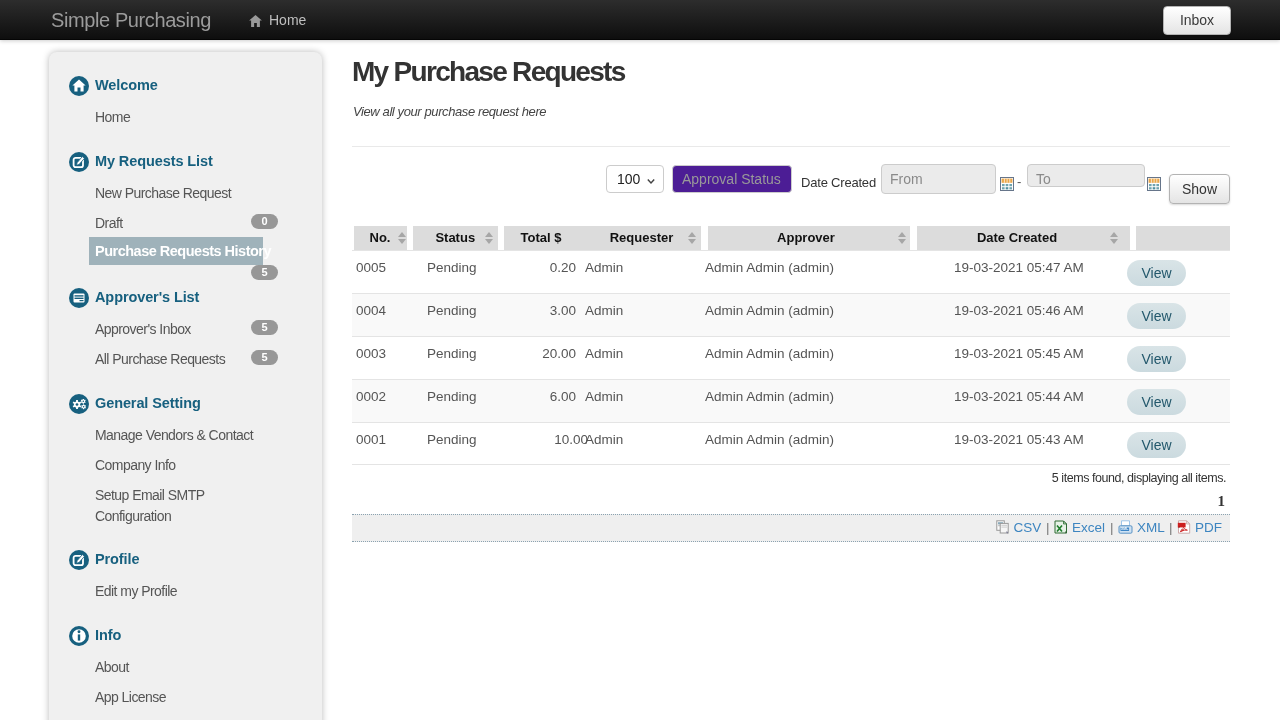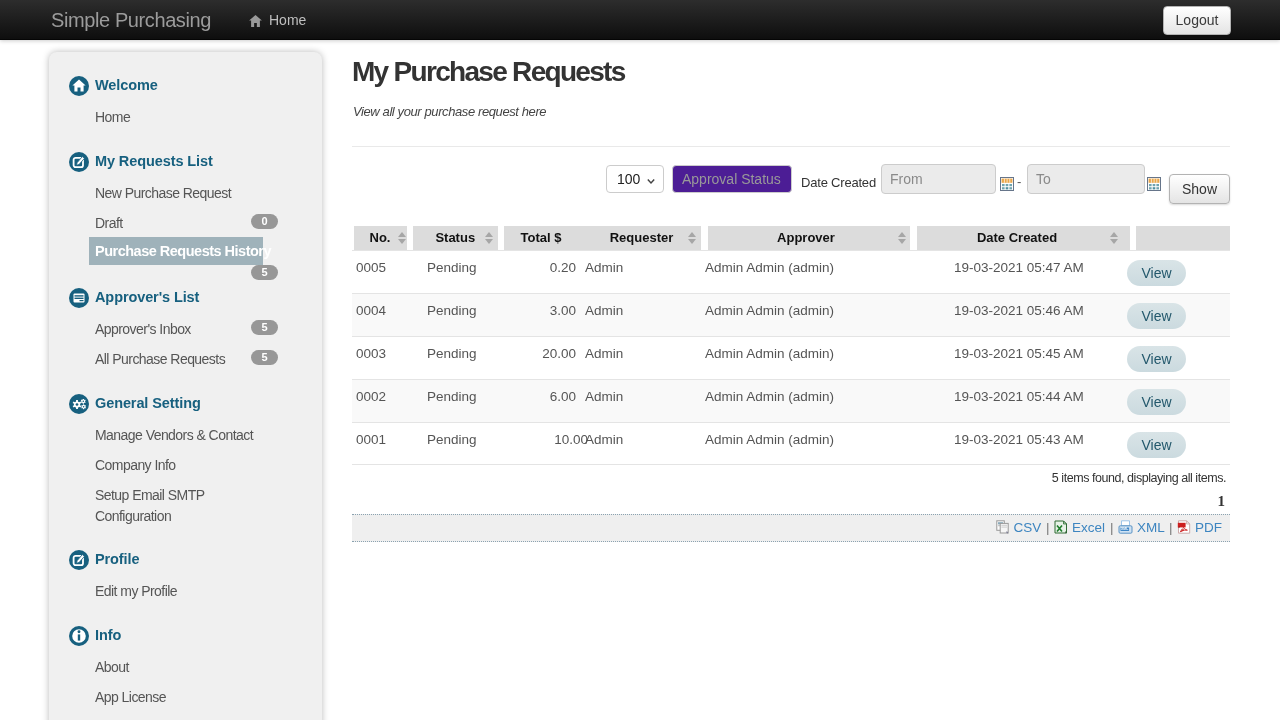--- a/index.html
+++ b/index.html
@@ -30,21 +30,21 @@
 .hr { position:absolute; left:352px; top:146px; width:878px; height:1px; background:#e9e9e9; }
 
 .sel { position:absolute; left:606px; top:165px; width:58px; height:28px; border:1px solid #ccc; border-radius:4px;
   background:#fff; font-size:14px; color:#222; padding-left:10px; line-height:26px; }
 .sel .car { position:absolute; right:8px; top:11px; width:8px; height:8px; }
 .inp { position:absolute; border:1px solid #ccc; border-radius:4px; background:#4c1d95; font-size:14px; color:#999; }
 .appr { left:672px; top:165px; width:120px; height:28px; line-height:26px; padding-left:9px; }
 .dclabel { position:absolute; left:801px; top:175px; font-size:13px; color:#333; letter-spacing:-0.2px; }
 .dis { background:#ebebeb; color:#8a8a8a; }
 .from { left:881px; top:164px; width:115px; height:30px; line-height:28px; padding-left:8px; }
-.to { left:1027px; top:164px; width:118px; height:30px; line-height:28px; padding-left:8px; }
+.to { left:1027px; top:164px; width:118px; height:23px; line-height:28px; padding-left:8px; }
 .cal { position:absolute; width:14px; height:14px; }
 .dash { position:absolute; left:1017px; top:174px; font-size:13px; color:#555; }
 .showbtn { position:absolute; left:1169px; top:174px; width:61px; height:30px;
   background:linear-gradient(#ffffff,#e4e4e4); border:1px solid #b3b3b3; border-radius:4px;
   color:#333; font-size:14px; text-align:center; line-height:28px; box-shadow:0 1px 2px rgba(0,0,0,.15); }
 
 .thead { position:absolute; left:352px; top:226px; width:878px; height:24px; }
 .th { position:absolute; top:0; height:24px; background:#dcdcdc; font-size:13px; font-weight:bold; color:#111;
   text-align:center; line-height:24px; }
 .sort { position:absolute; top:6px; width:8px; height:12px; }
@@ -68,21 +68,21 @@
 .export svg { vertical-align:-2px; }
 </style>
 </head>
 <body>
 
 <div class="navbar">
   <div class="brand">Simple Purchasing</div>
   <div class="navhome"><svg width="13" height="12" viewBox="0 0 16 15">
         <path d="M8 0 L16 7 L13.5 7 L13.5 15 L9.7 15 L9.7 10 L6.3 10 L6.3 15 L2.5 15 L2.5 7 L0 7 Z" fill="#999"></path>
       </svg>Home</div>
-  <div class="logout">Logout</div>
+  <div class="logout">Inbox</div>
 </div>
 
 <div class="sidebar"></div>
 <div id="menu">
 
   <div class="sec" style="top:76px;">
     <svg class="ic" viewBox="0 0 20 20">
         <circle cx="10" cy="10" r="10" fill="#17607f"></circle>
         <path d="M10 3.6 L16.6 9.6 L14.6 9.6 L14.6 15.6 L11.5 15.6 L11.5 11.4 L8.5 11.4 L8.5 15.6 L5.4 15.6 L5.4 9.6 L3.4 9.6 Z" fill="#fff"></path>
       </svg>

